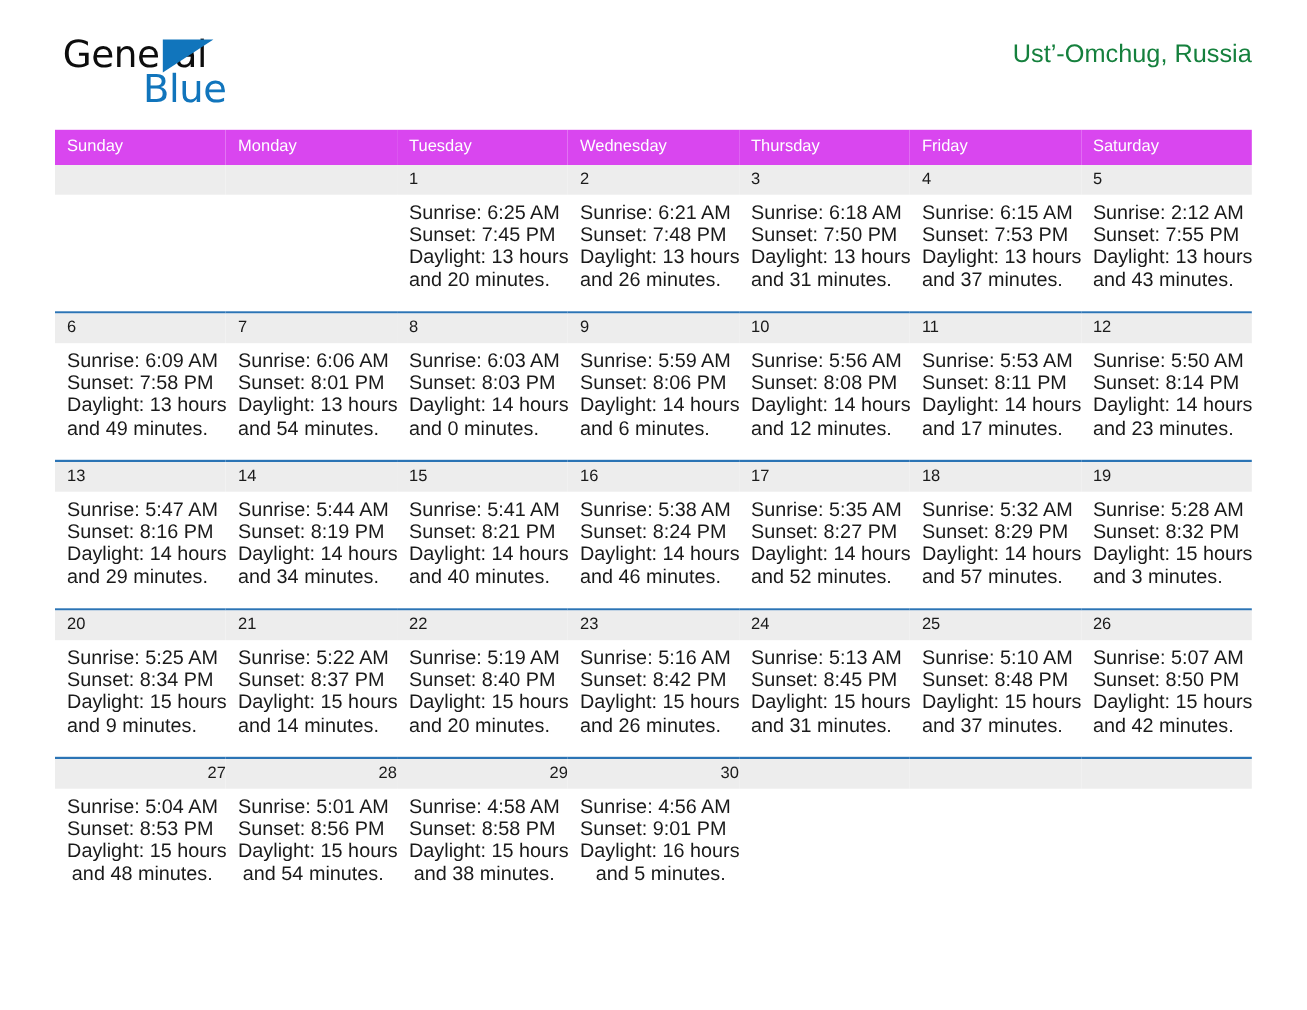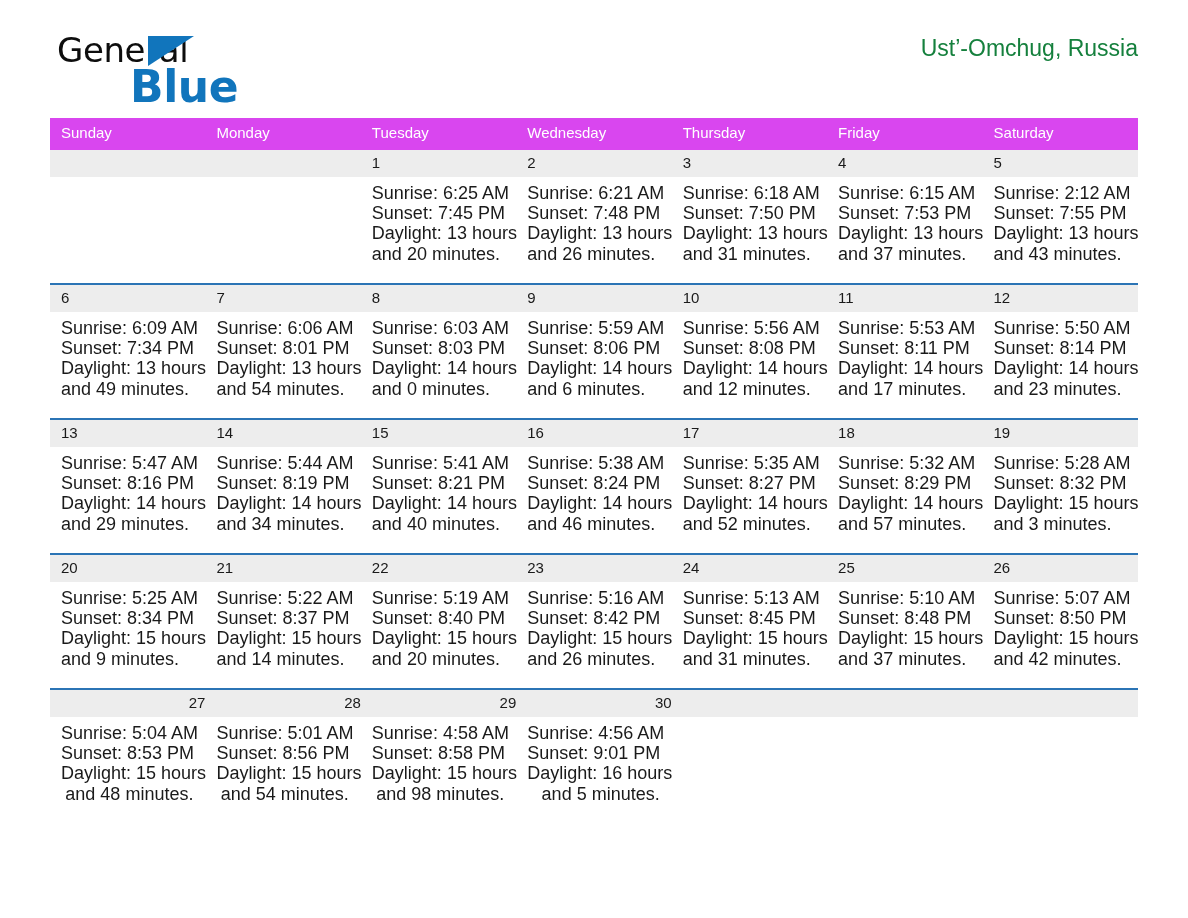--- a/index.html
+++ b/index.html
@@ -55,25 +55,25 @@
     top: 11px;
     width: 0;
     height: 0;
     border-left: 46px solid #1175bc;
     border-bottom: 30px solid transparent;
   }
   .brand-blue {
     position: absolute;
     left: 80px;
     top: 40px;
-    font-size: 44px;
+    font-size: 35px;
     letter-spacing: -0.4px;
     color: #1175bc;
     font-family: "DejaVu Sans", sans-serif;
-    font-weight: 700;
+    font-weight: 400;
     text-align: right;
   }
 
   .titles {
     text-align: right;
     padding-top: 2px;
   }
   .month-title {
     font-size: 42px;
     font-weight: 400;
@@ -239,21 +239,21 @@
               </div>
             </div>
           </td>
         </tr>
         <tr class="week-row">
           <td>
             <div class="cell">
               <div class="daynum">6</div>
               <div class="cell-body">
                 <div>Sunrise: 6:09 AM</div>
-                <div>Sunset: 7:34 PM</div>
+                <div>Sunset: 7:58 PM</div>
                 <div>Daylight: 13 hours</div>
                 <div>and 49 minutes.</div>
               </div>
             </div>
           </td>
           <td>
             <div class="cell">
               <div class="daynum">7</div>
               <div class="cell-body">
                 <div>Sunrise: 6:06 AM</div>
@@ -500,21 +500,21 @@
               </div>
             </div>
           </td>
           <td>
             <div class="cell cell-last">
               <div class="daynum">29</div>
               <div class="cell-body">
                 <div>Sunrise: 4:58 AM</div>
                 <div>Sunset: 8:58 PM</div>
                 <div>Daylight: 15 hours</div>
-                <div>and 98 minutes.</div>
+                <div>and 38 minutes.</div>
               </div>
             </div>
           </td>
           <td>
             <div class="cell cell-last">
               <div class="daynum">30</div>
               <div class="cell-body">
                 <div>Sunrise: 4:56 AM</div>
                 <div>Sunset: 9:01 PM</div>
                 <div>Daylight: 16 hours</div>

